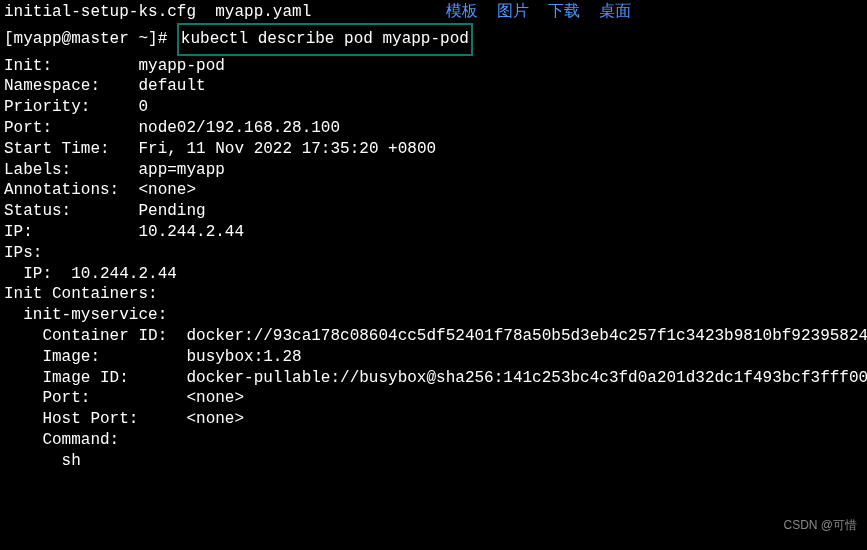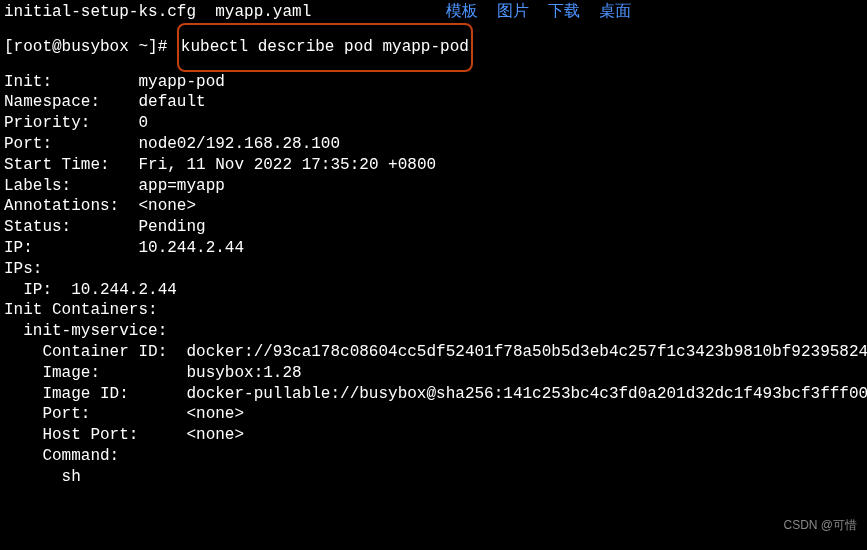--- a/index.html
+++ b/index.html
@@ -16,43 +16,43 @@
       width: 867px;
       height: 550px;
       overflow: hidden;
       padding: 2px 4px;
       position: relative;
     }
     .line {
       white-space: pre;
     }
     .highlight-box {
-      border: 2px solid #c2410c;
-      border-radius: 8px;
+      border: 2px solid #0f766e;
+      border-radius: 0;
       display: inline-block;
-      padding: 12px 2px;
+      padding: 4px 2px;
     }
     .blue-link {
       color: #4d94ff;
     }
     .watermark {
       position: absolute;
       bottom: 16px;
       right: 10px;
       color: #888;
       font-size: 12px;
       font-family: sans-serif;
     }
   </style>
 </head>
 <body>
 
 <div class="line"><span>initial-setup-ks.cfg</span>  <span>myapp.yaml</span>              <span class="blue-link">模板</span>  <span class="blue-link">图片</span>  <span class="blue-link">下载</span>  <span class="blue-link">桌面</span></div>
 
-<div class="line"><span>[root@busybox ~]# </span><span class="highlight-box"><span>kubectl describe pod myapp-pod</span></span></div>
+<div class="line"><span>[myapp@master ~]# </span><span class="highlight-box"><span>kubectl describe pod myapp-pod</span></span></div>
 
 <div class="line"><span>Init:</span>         <span>myapp-pod</span></div>
 <div class="line"><span>Namespace:</span>    <span>default</span></div>
 <div class="line"><span>Priority:</span>     <span>0</span></div>
 <div class="line"><span>Port:</span>         <span>node02/192.168.28.100</span></div>
 <div class="line"><span>Start Time:</span>   <span>Fri, 11 Nov 2022 17:35:20 +0800</span></div>
 <div class="line"><span>Labels:</span>       <span>app=myapp</span></div>
 <div class="line"><span>Annotations:</span>  <span>&lt;none&gt;</span></div>
 <div class="line"><span>Status:</span>       <span>Pending</span></div>
 <div class="line"><span>IP:</span>           <span>10.244.2.44</span></div>

